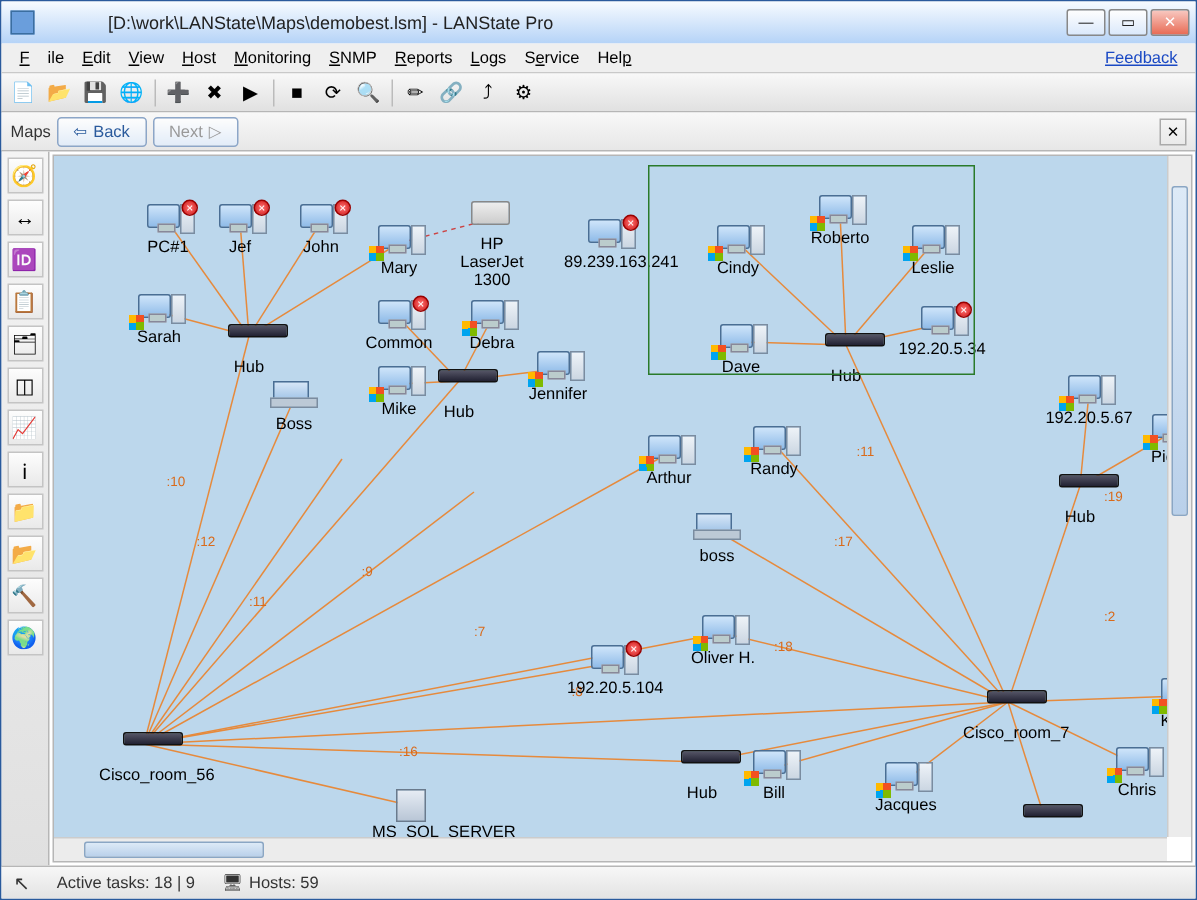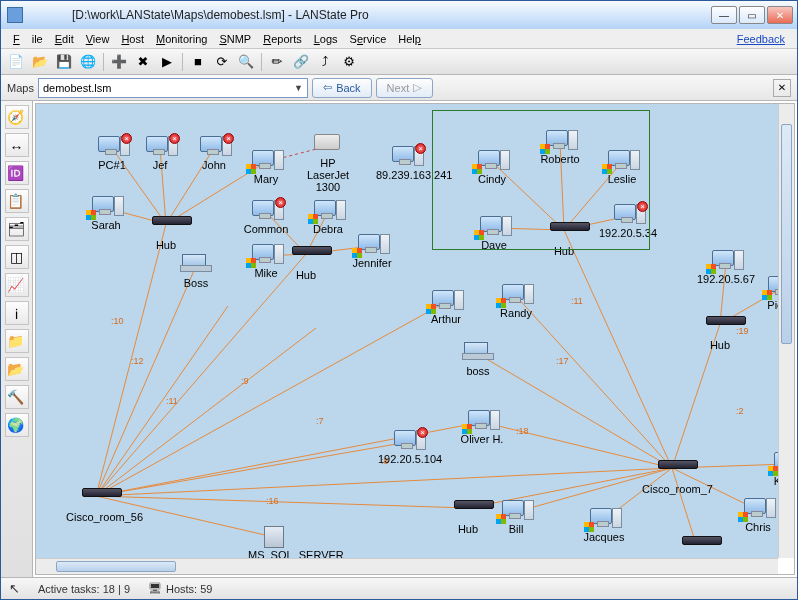--- a/index.html
+++ b/index.html
@@ -96,24 +96,20 @@
       <div class="tbtn">🔍</div>
       <div class="tsep"></div>
       <div class="tbtn">✏</div>
       <div class="tbtn">🔗</div>
       <div class="tbtn">⤴</div>
       <div class="tbtn">⚙</div>
     </div>
 
   <div class="navbar">
     <span class="lbl">Maps</span>
-    <div class="combo">
-      <span>demobest.lsm</span>
-      <span class="dd">▼</span>
-    </div>
     <div class="nav-btn">
         <span>⇦</span>
         <span>Back</span>
       </div>
     <div class="nav-btn dis">
         <span>Next</span>
         <span>▷</span>
       </div>
     <div class="close-tab">✕</div>
   </div>

